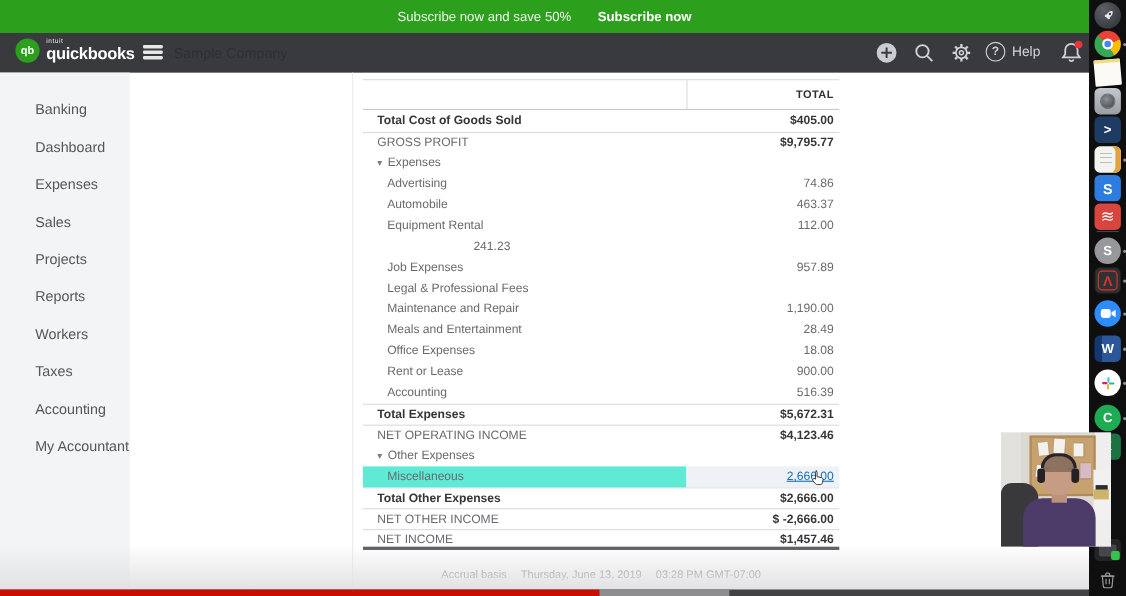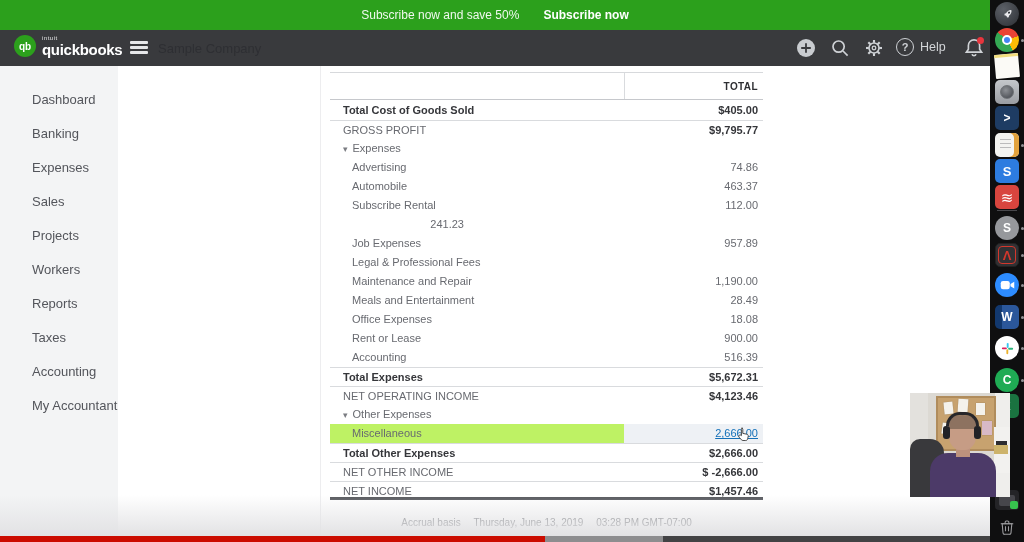--- a/index.html
+++ b/index.html
@@ -51,21 +51,21 @@
   #rows { position:absolute; top:35px; left:0; width:100%; }
   .row { display:flex; height:19px; line-height:18px; font-size:11px; color:#686a70; }
   .row .lbl { flex:1; padding-left:13px; white-space:nowrap; overflow:hidden; }
   .row.detail .lbl { padding-left:22px; }
   .row .val { width:139px; text-align:right; padding-right:5px; }
   .row.total { color:#35363a; font-weight:bold; }
   .row.section .val { color:#35363a; font-weight:bold; }
   .row.group .tri { font-size:9px; margin-right:5px; color:#7b7d82; cursor:pointer; }
   .row.bt { border-top:1px solid #d9dbde; }
   .row.thick { border-bottom:3px solid #55575c; }
-  .row.hl .lbl { background:#bef264; }
+  .row.hl .lbl { background:#5eead4; }
   .row.hl .val { background:#eef1f5; }
   .row .val.link { color:#1470b8; text-decoration:underline; cursor:pointer; }
   .report-footer { position:absolute; top:451px; left:0; width:100%; text-align:center;
                    font-size:10px; color:#6f7176; }
   .report-footer span { margin:0 5px; }
 
   
   .videobar { position:absolute; left:0; top:536px; width:990px; height:6px; background:#424244; display:flex; }
   .vb-red { height:100%; background:#cb0c00; }
   .vb-buf { height:100%; background:#8d8d8f; }
@@ -193,27 +193,27 @@
       <svg viewBox="0 0 20 20" fill="none" stroke="#cfd2d6" stroke-width="1.5">
         <path d="M10 2.6c-2.9 0-5.1 2.2-5.1 5.1v3.5L3.1 13.8h13.8L15.1 11.2V7.7c0-2.9-2.2-5.1-5.1-5.1z"></path>
         <path d="M8.2 15.6a1.9 1.9 0 0 0 3.6 0"></path>
       </svg>
       <span class="bell-dot"></span>
     </span>
   </div>
 
   <div class="content">
     <div class="sidebar">
+        <div class="side-item">Banking</div>
         <div class="side-item">Dashboard</div>
-        <div class="side-item">Banking</div>
         <div class="side-item">Expenses</div>
         <div class="side-item">Sales</div>
         <div class="side-item">Projects</div>
+        <div class="side-item">Reports</div>
         <div class="side-item">Workers</div>
-        <div class="side-item">Reports</div>
         <div class="side-item">Taxes</div>
         <div class="side-item">Accounting</div>
         <div class="side-item">My Accountant</div>
       </div>
     <div class="pane-edge"></div>
 
     <div class="report-table">
       <div class="thead">
         <div class="spacer"></div>
         <div class="val">TOTAL</div>
@@ -233,21 +233,21 @@
           </div>
           <div class="row detail">
             <div class="lbl">Advertising</div>
             <div class="val">74.86</div>
           </div>
           <div class="row detail">
             <div class="lbl">Automobile</div>
             <div class="val">463.37</div>
           </div>
           <div class="row detail">
-            <div class="lbl">Subscribe Rental</div>
+            <div class="lbl">Equipment Rental</div>
             <div class="val">112.00</div>
           </div>
           <div class="row detail">
             <div class="val">241.23</div>
           </div>
           <div class="row detail">
             <div class="lbl">Job Expenses</div>
             <div class="val">957.89</div>
           </div>
           <div class="row detail">

